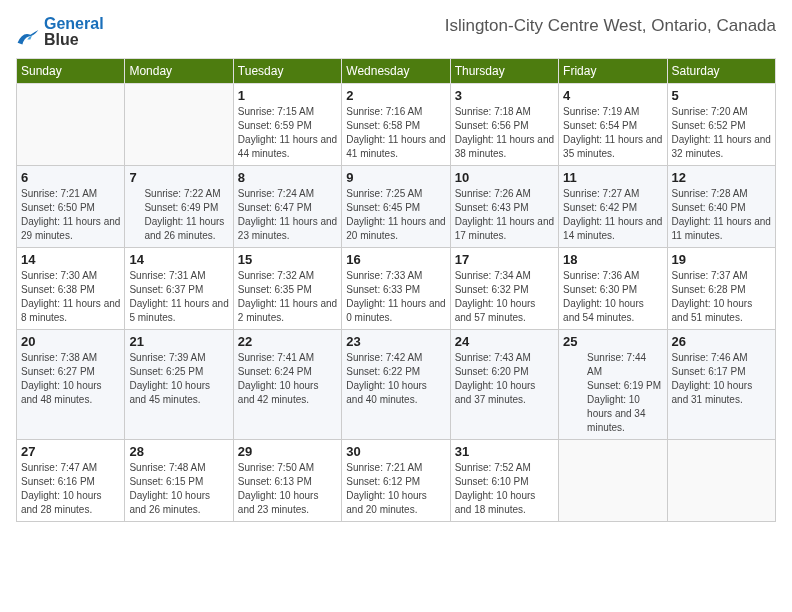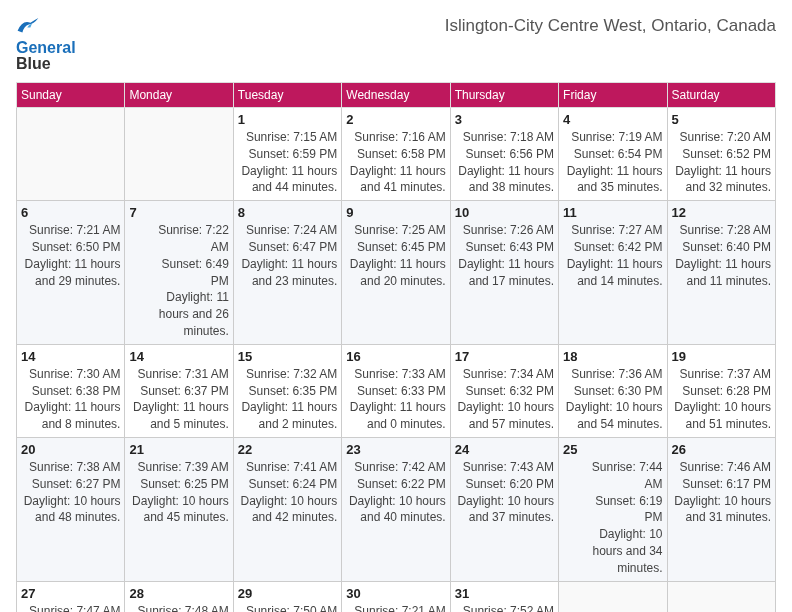--- a/index.html
+++ b/index.html
@@ -20,43 +20,42 @@
       display: flex;
       flex-direction: column;
       align-items: flex-start;
     }
     .logo-bird {
       width: 24px;
       height: 20px;
     }
     .logo-row {
       display: flex;
-      align-items: flex-start;
+      align-items: flex-end;
       gap: 4px;
-      flex-direction: column;
     }
     .title-block {
       text-align: right;
     }
     .month-title {
       font-size: 36px;
       font-weight: 300;
       color: #333;
     }
     .subtitle {
       font-size: 17px;
       color: #555;
     }
     .calendar {
       width: 100%;
       border-collapse: collapse;
       font-size: 11px;
     }
     .calendar th {
-      background-color: #be185d;
+      background-color: #4d7c0f;
       color: #fff;
       padding: 5px 4px;
       text-align: left;
       font-size: 12px;
       font-weight: normal;
       border: 1px solid #ddd;
     }
     .calendar td {
       border: 1px solid #ccc;
       vertical-align: top;
@@ -69,24 +68,23 @@
     .calendar td.empty {
       background: #f9f9f9;
     }
     .day-number {
       font-size: 13px;
       font-weight: bold;
       margin-bottom: 2px;
       color: #222;
     }
     .day-detail {
-      font-size: 12px;
+      font-size: 10px;
       color: #444;
       line-height: 1.4;
-      text-align: right;
     }
     .row-shaded td {
       background-color: #f5f7fa;
     }
     .row-white td {
       background-color: #ffffff;
     }
     .row-shaded td.empty, .row-white td.empty {
       background-color: #f9f9f9;
     }

